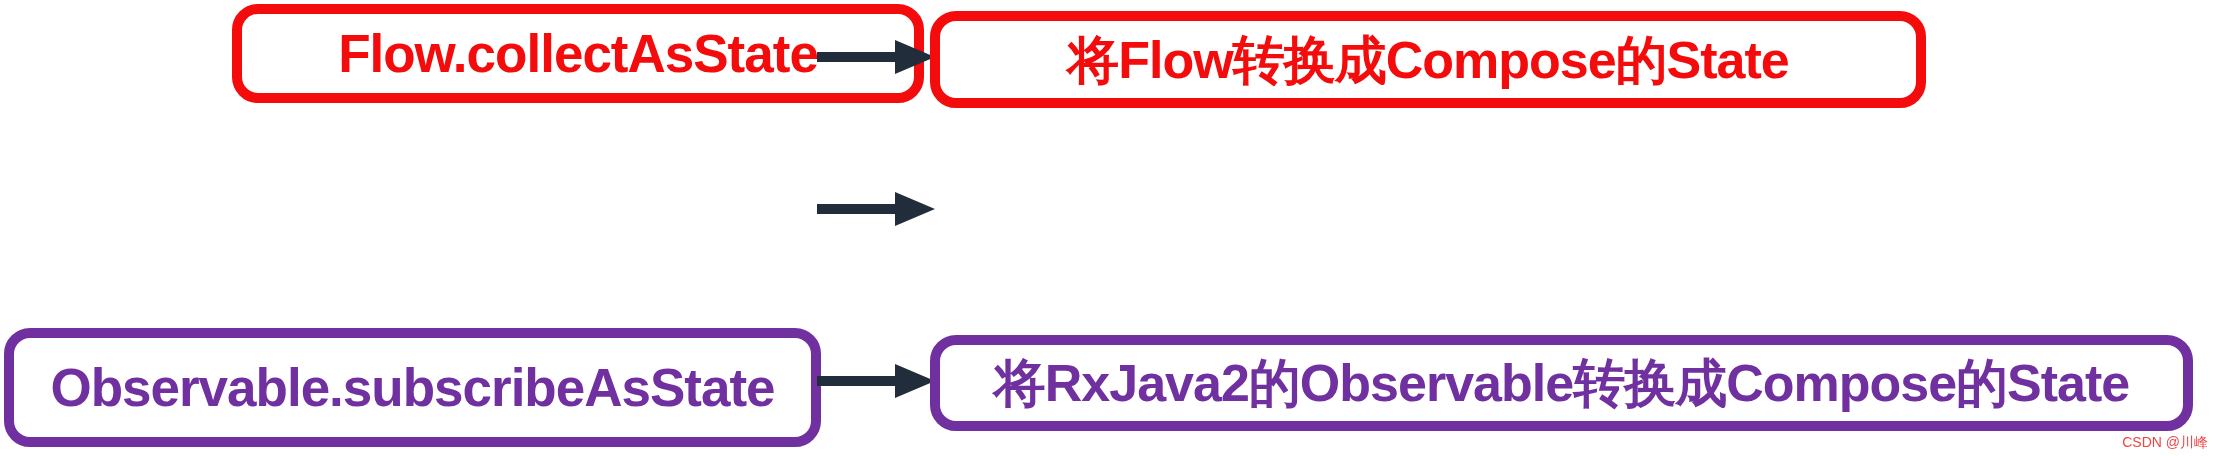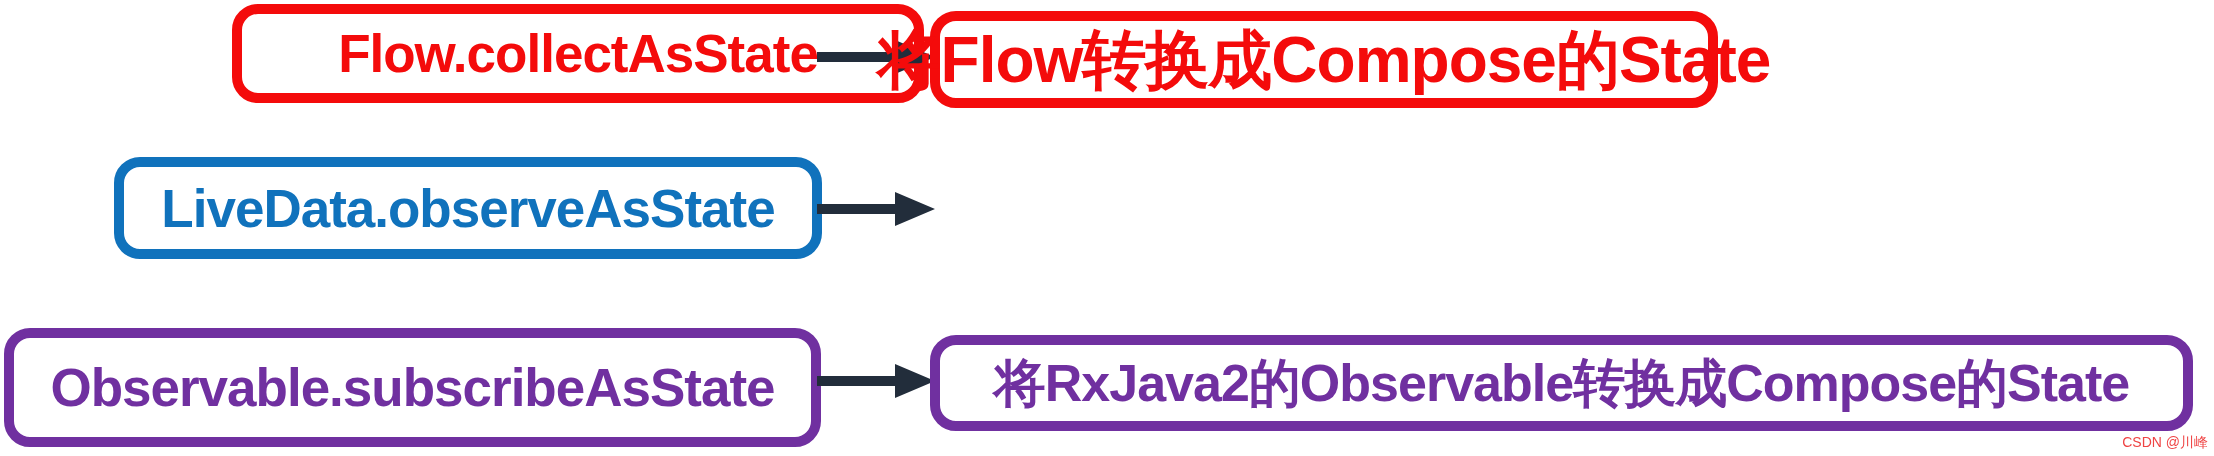--- a/index.html
+++ b/index.html
@@ -27,21 +27,21 @@
     justify-content: center;
     font-weight: 700;
     white-space: nowrap;
     line-height: 1;
     letter-spacing: -1px;
   }
   .box .label { display: block; }
 
   
   .r0-left  { left: 232px; top: 4px;   width: 692px;  height: 99px;  font-size: 53px; }
-  .r0-right { left: 930px; top: 11px;  width: 788px;  height: 97px;  font-size: 64px; }
+  .r0-right { left: 930px; top: 11px;  width: 996px;  height: 97px;  font-size: 52px; }
   .r0-arrow { left: 817px; top: 35px; }
 
   
   .r1-left  { left: 114px; top: 157px; width: 708px;  height: 102px; font-size: 53px; }
   .r1-right { left: 930px; top: 163px; width: 916px;  height: 98px;  font-size: 52px; }
   .r1-arrow { left: 817px; top: 187px; }
 
   
   .r2-left  { left: 4px;   top: 328px; width: 817px;  height: 119px; font-size: 53px; }
   .r2-right { left: 930px; top: 335px; width: 1263px; height: 96px;  font-size: 52px; }
@@ -73,23 +73,20 @@
   <div class="box r0-left" style="--accent: #f40b0b;">
     <span class="label">Flow.collectAsState</span>
   </div>
   <svg class="arrow r0-arrow" viewBox="0 0 120 44" style="--accent: #222d3b;">
     <polygon points="0,17 78,17 78,5 118,22 78,39 78,27 0,27"></polygon>
   </svg>
   <div class="box r0-right" style="--accent: #f40b0b;">
     <span class="label">将Flow转换成Compose的State</span>
   </div>
 
-  <div class="box r1-left" style="--accent: #1072bc;">
-    <span class="label">LiveData.observeAsState</span>
-  </div>
   <svg class="arrow r1-arrow" viewBox="0 0 120 44" style="--accent: #222d3b;">
     <polygon points="0,17 78,17 78,5 118,22 78,39 78,27 0,27"></polygon>
   </svg>
 
   <div class="box r2-left" style="--accent: #7030a0;">
     <span class="label">Observable.subscribeAsState</span>
   </div>
   <svg class="arrow r2-arrow" viewBox="0 0 120 44" style="--accent: #222d3b;">
     <polygon points="0,17 78,17 78,5 118,22 78,39 78,27 0,27"></polygon>
   </svg>

